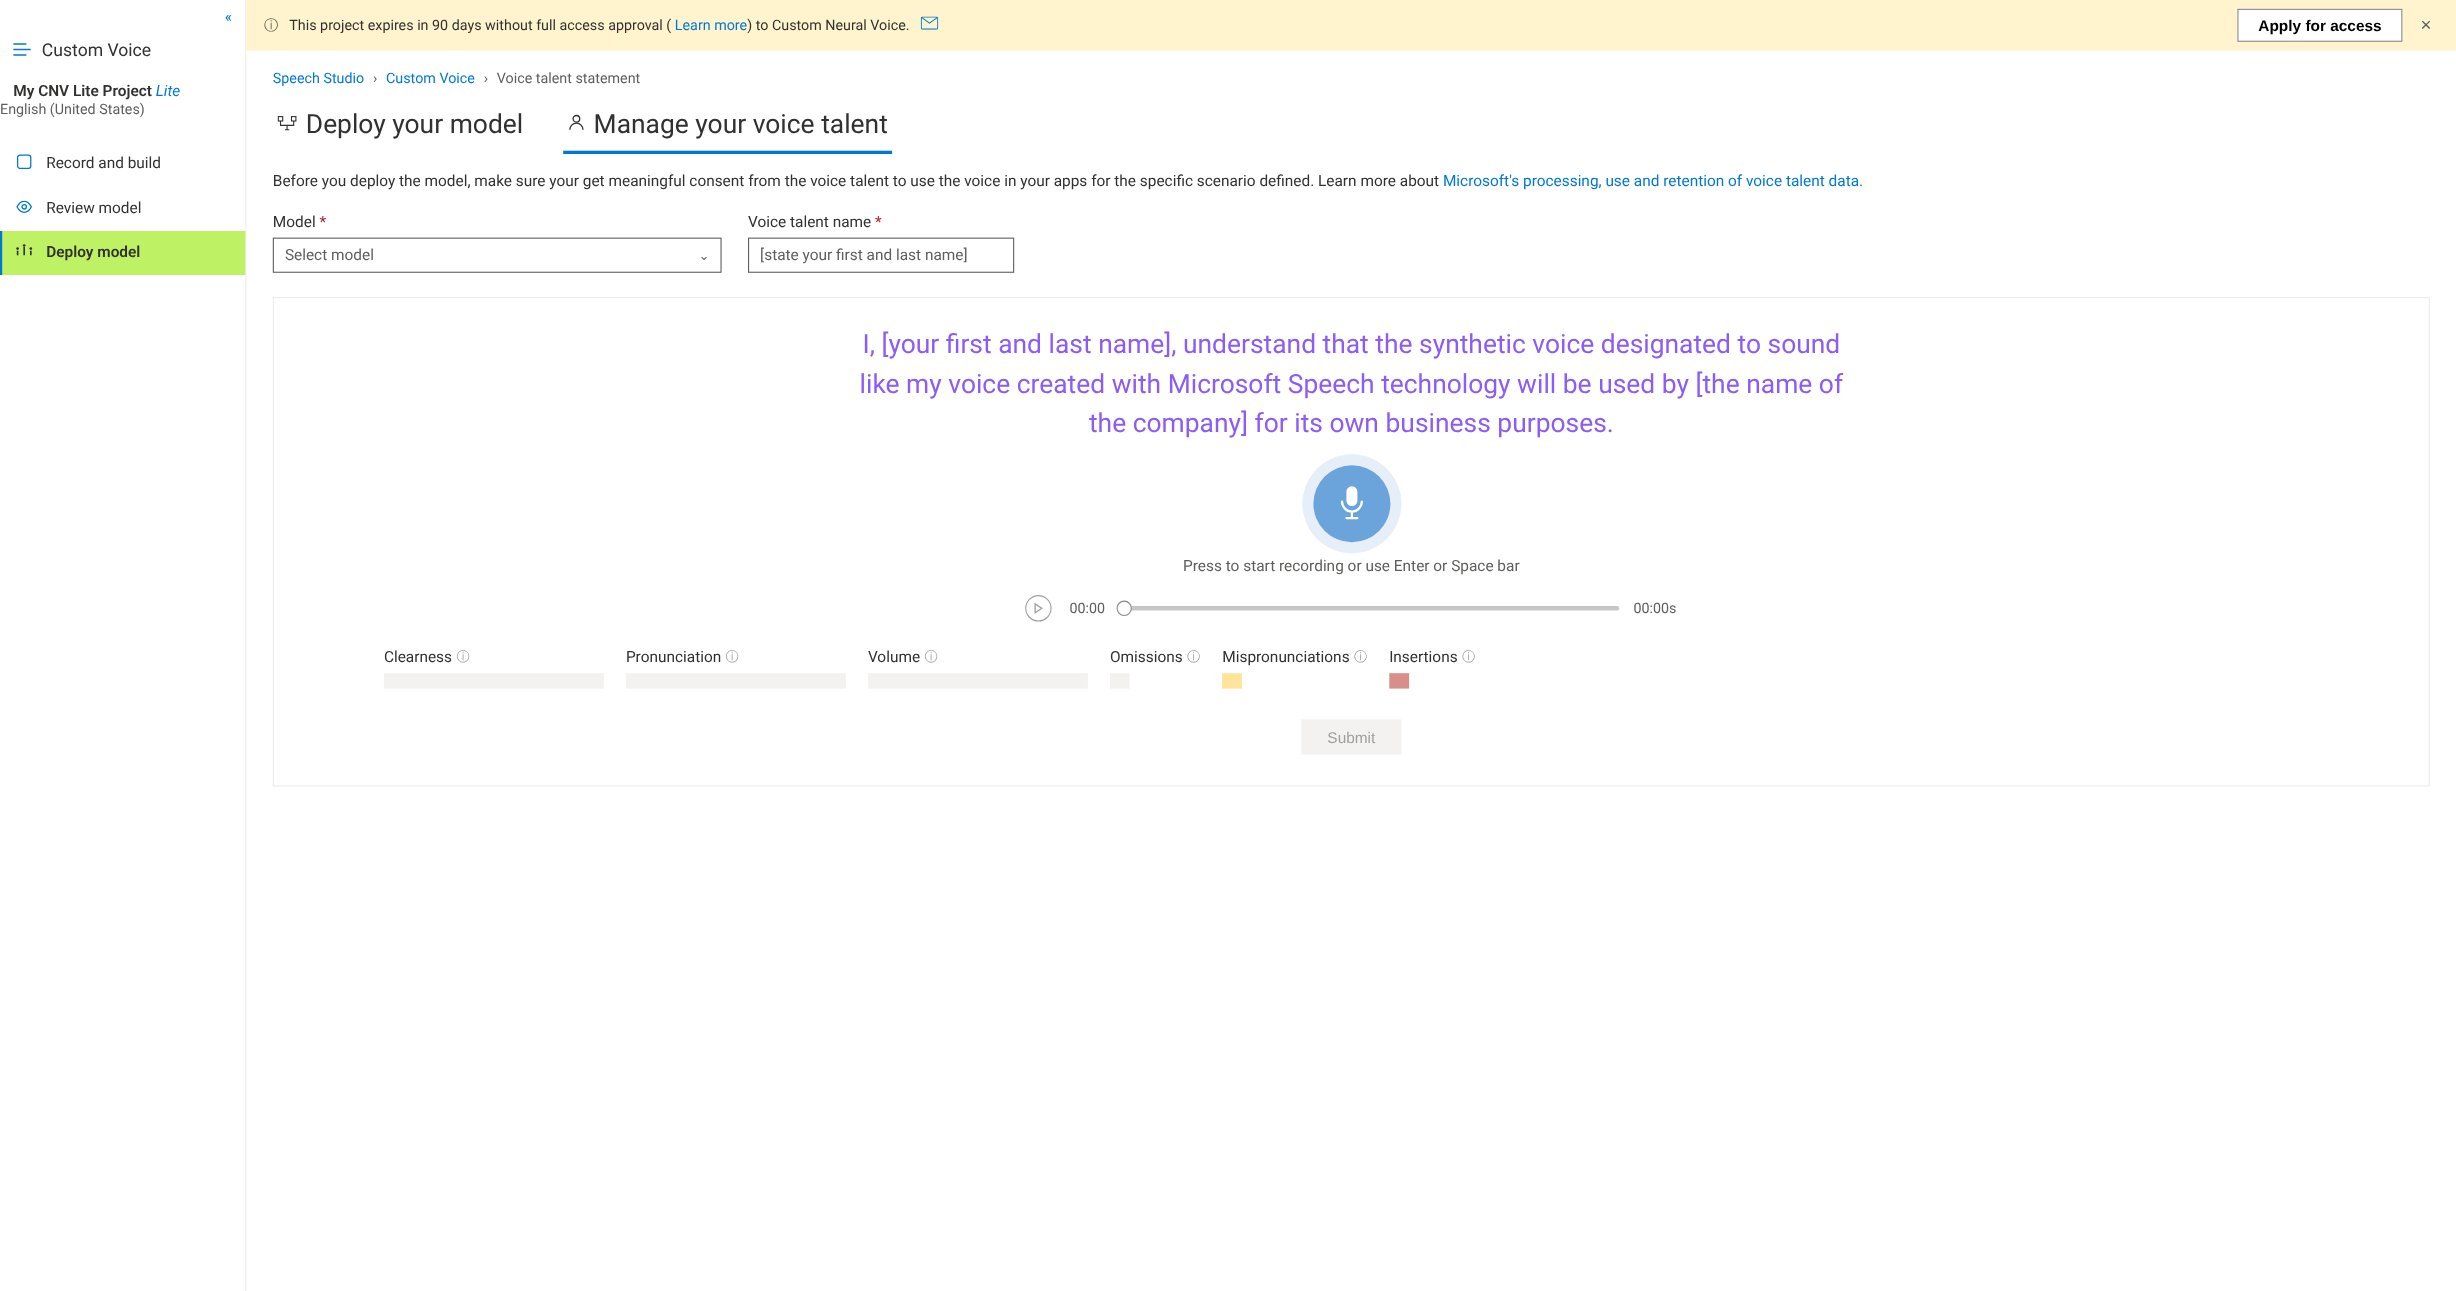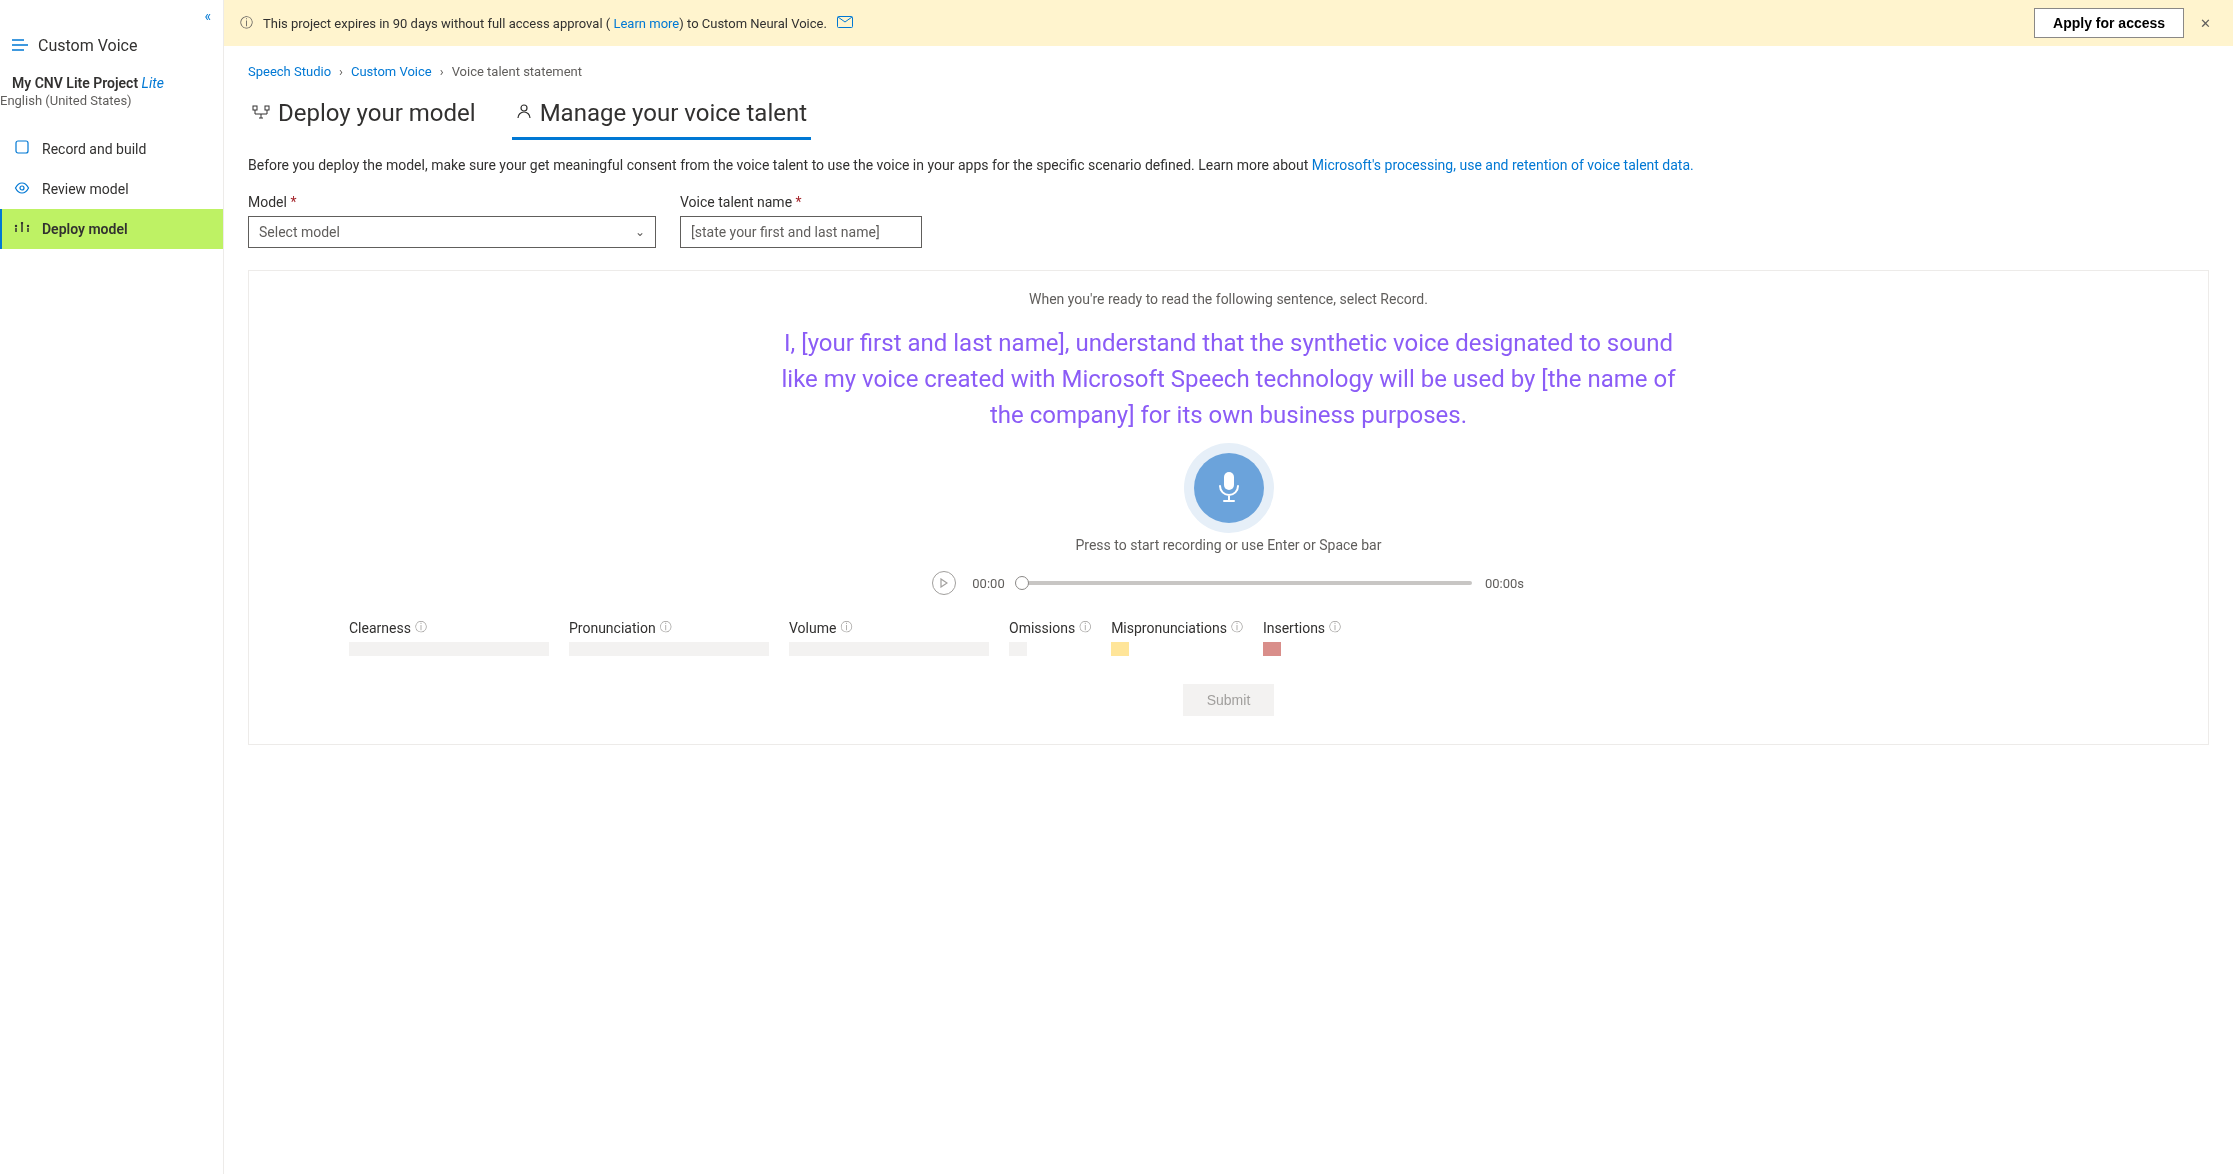--- a/index.html
+++ b/index.html
@@ -384,21 +384,20 @@
           <span class="chev-down">⌄</span>
         </div>
       </div>
       <div class="field" style="width:242px;">
         <label><span>Voice talent name</span> <span class="req">*</span></label>
         <input class="text-input" placeholder="[state your first and last name]" style="">
       </div>
     </div>
 
     <div class="statement-card">
-      <div class="ready-text">When you're ready to read the following sentence, select Record.</div>
       <div class="statement-text">I, [your first and last name], understand that the synthetic voice designated to sound like my voice created with Microsoft Speech technology will be used by [the name of the company] for its own business purposes.</div>
       <div class="record-btn-wrap">
         <div class="record-btn">
           <svg width="28" height="36" viewBox="0 0 28 36">
             <rect x="9" y="2" width="10" height="18" rx="5" fill="#fff"></rect>
             <path d="M5 16a9 9 0 0 0 18 0M14 25v6M9 31h10" stroke="#fff" stroke-width="2" fill="none" stroke-linecap="round"></path>
           </svg>
         </div>
       </div>
       <div class="record-hint">Press to start recording or use Enter or Space bar</div>

